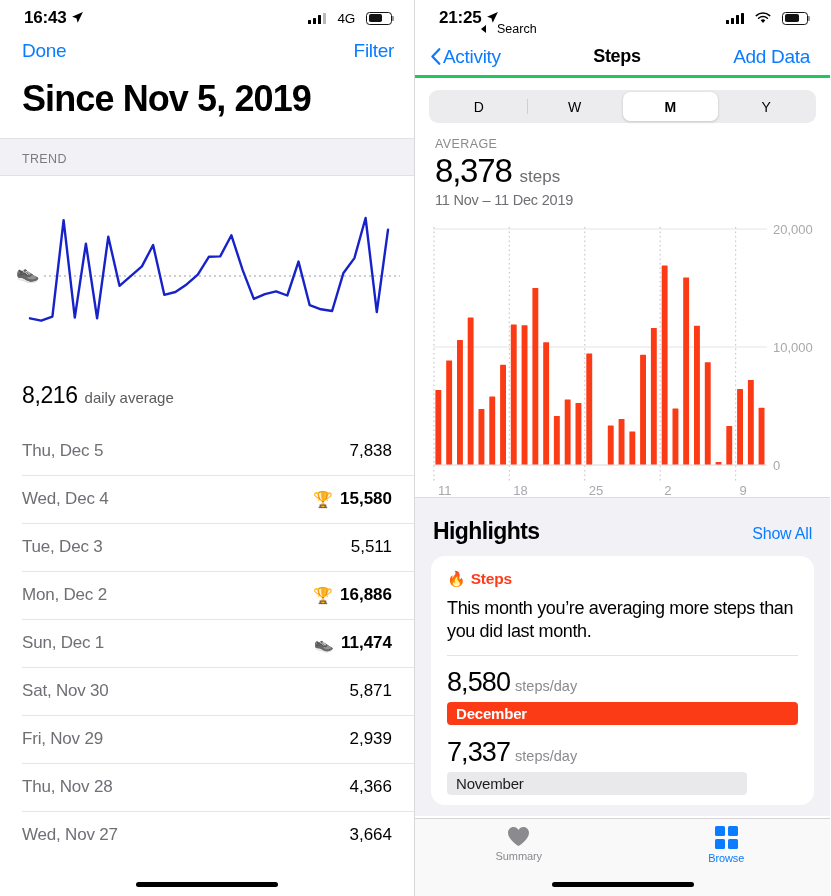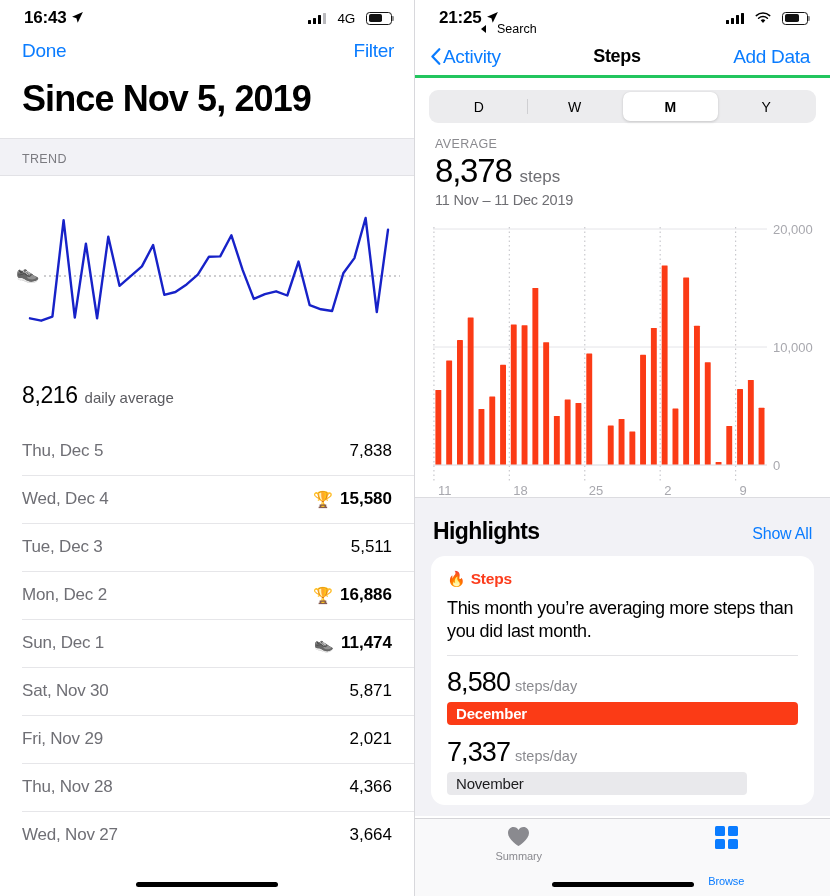--- a/index.html
+++ b/index.html
@@ -131,21 +131,21 @@
   .hl-stat.second { margin-top: 12px; }
 
   
   .tabbar { position: absolute; left: 0; right: 0; bottom: 0; height: 78px;
             background: rgba(249,249,250,.96); border-top: 1px solid #d4d4d8;
             display: flex; backdrop-filter: blur(8px); }
   .tab { flex: 1; display: flex; flex-direction: column; align-items: center;
          justify-content: flex-start; padding-top: 7px; gap: 3px; }
   .tab .lb { font-size: 11px; letter-spacing: -0.1px; }
   .tab.inactive .lb { color: #8a8a8f; }
-  .tab.active .lb { color: #0a7cff; margin-top: 23px; }
+  .tab.active .lb { color: #0a7cff; }
   .grid-ic { display: grid; grid-template-columns: 10px 10px; grid-template-rows: 10px 10px;
              gap: 3px; }
   .grid-ic i { background: #0a7cff; border-radius: 1.5px; display: block; }
 </style>
 </head>
 <body>
 
 <div class="screens">
 
   <div class="phone left">
@@ -232,21 +232,21 @@
         </div>
         <div class="drow">
           <span class="d-day">Sat, Nov 30</span>
           <span class="d-val">
             <span>5,871</span>
           </span>
         </div>
         <div class="drow">
           <span class="d-day">Fri, Nov 29</span>
           <span class="d-val">
-            <span>2,021</span>
+            <span>2,939</span>
           </span>
         </div>
         <div class="drow">
           <span class="d-day">Thu, Nov 28</span>
           <span class="d-val">
             <span>4,366</span>
           </span>
         </div>
         <div class="drow">
           <span class="d-day">Wed, Nov 27</span>

